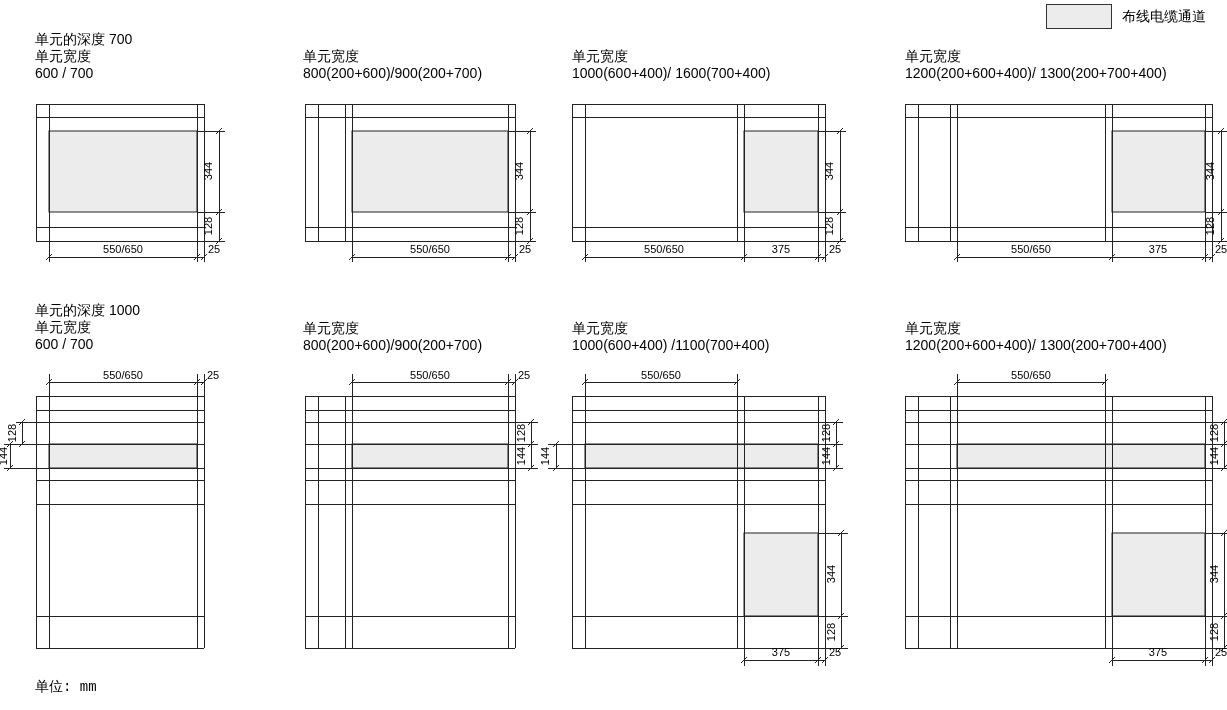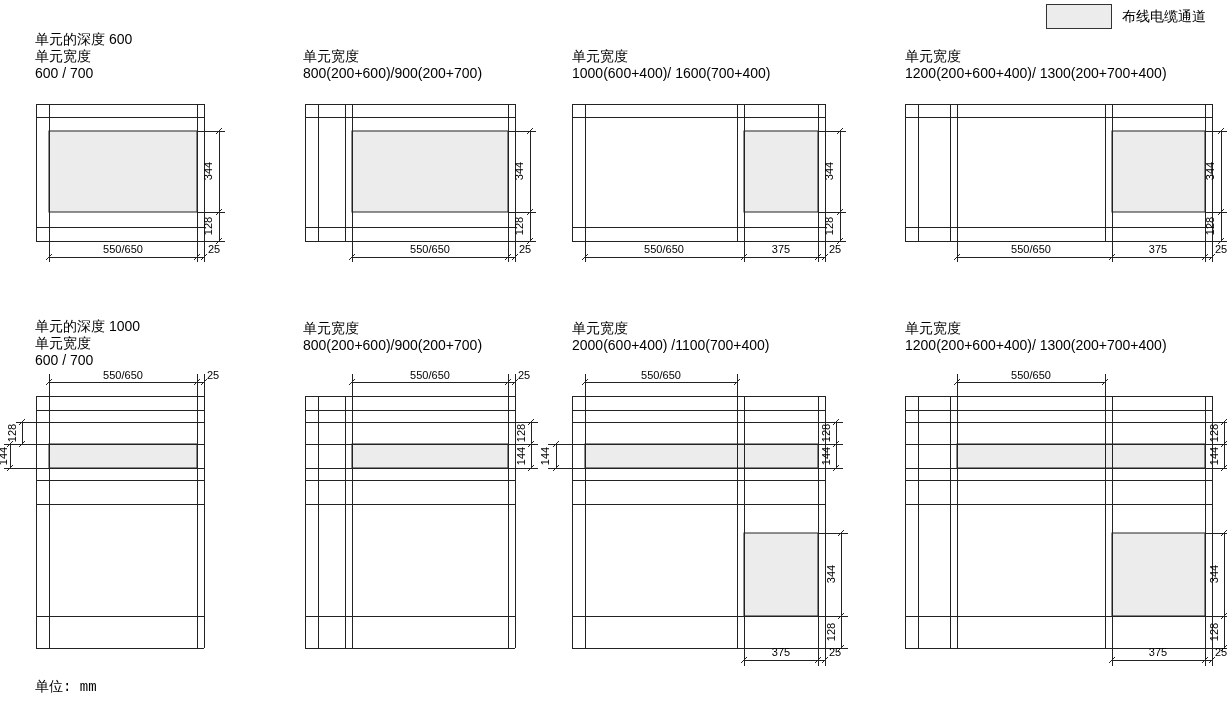--- a/index.html
+++ b/index.html
@@ -21,49 +21,49 @@
 <body>
 
 <div id="canvas">
 
   <div class="legend">
     <div class="legend-swatch"></div>
     <div class="legend-label">布线电缆通道</div>
   </div>
 
   <div class="title-block" style="left:35px;top:31px">
-    <div>单元的深度 600</div>
+    <div>单元的深度 700</div>
     <div>单元宽度</div>
     <div>600 / 700</div>
   </div>
   <div class="title-block" style="left:303px;top:48px">
     <div>单元宽度</div>
     <div>800(200+600)/900(200+700)</div>
   </div>
   <div class="title-block" style="left:572px;top:48px">
     <div>单元宽度</div>
     <div>1000(600+400)/ 1600(700+400)</div>
   </div>
   <div class="title-block" style="left:905px;top:48px">
     <div>单元宽度</div>
     <div>1200(200+600+400)/ 1300(200+700+400)</div>
   </div>
 
-  <div class="title-block" style="left:35px;top:318px">
+  <div class="title-block" style="left:35px;top:302px">
     <div>单元的深度 1000</div>
     <div>单元宽度</div>
     <div>600 / 700</div>
   </div>
   <div class="title-block" style="left:303px;top:320px">
     <div>单元宽度</div>
     <div>800(200+600)/900(200+700)</div>
   </div>
   <div class="title-block" style="left:572px;top:320px">
     <div>单元宽度</div>
-    <div>2000(600+400) /1100(700+400)</div>
+    <div>1000(600+400) /1100(700+400)</div>
   </div>
   <div class="title-block" style="left:905px;top:320px">
     <div>单元宽度</div>
     <div>1200(200+600+400)/ 1300(200+700+400)</div>
   </div>
 
   <svg id="diagram-svg" width="1227" height="710" viewBox="0 0 1227 710">
 
     <g>
       <rect class="chan" x="49" y="131" width="148" height="81"></rect>

